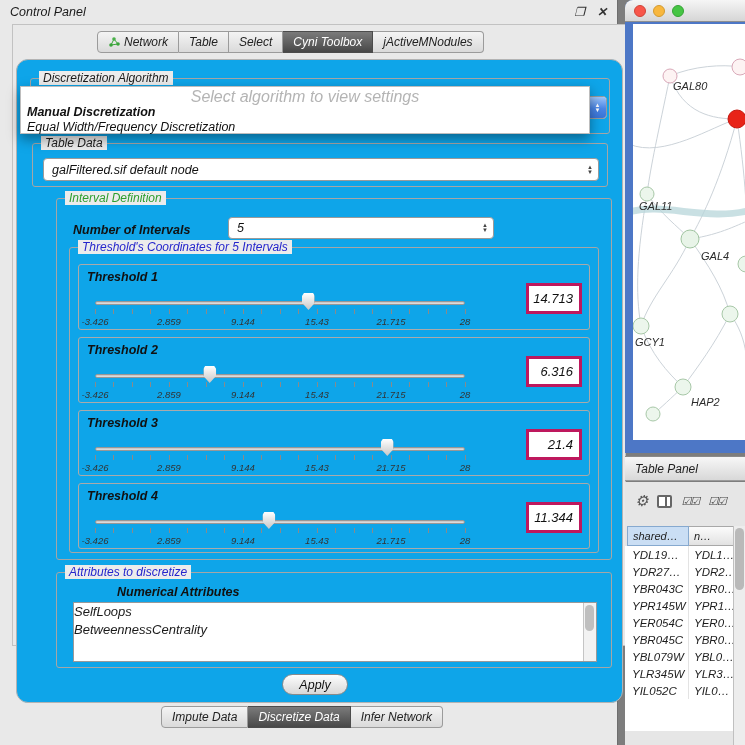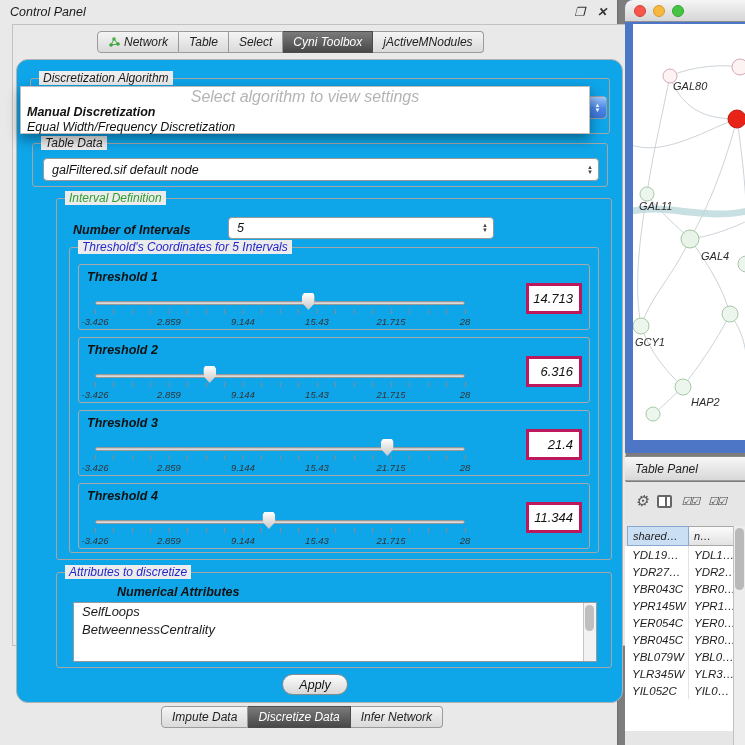--- a/index.html
+++ b/index.html
@@ -67,21 +67,21 @@
   .thumb{position:absolute;top:4px;width:13px;height:17px;transform:translateX(-50%);
          background:linear-gradient(#ffffff,#c6c6c6);
          clip-path:polygon(15% 0,85% 0,100% 18%,100% 58%,50% 100%,0 58%,0 18%);
          filter:drop-shadow(0 0 1px rgba(0,0,0,.55));}
   .thr-value{position:absolute;left:399px;top:18px;width:56px;height:31px;background:#fff;border:3px solid #be185d;
              font-size:13px;color:#111;display:flex;align-items:center;justify-content:flex-end;padding-right:6px;margin-left:48px;}
 
   .g-attrs{left:39px;top:512px;width:556px;height:96px;}
   .attrs-heading{position:absolute;left:16px;top:12px;font-size:12.5px;font-weight:bold;color:#111;padding-left:44px;}
   .attr-listbox{position:absolute;left:16px;top:29px;width:524px;height:60px;background:#fff;border:1px solid #999;overflow:hidden;}
-  .attr-item{font-size:13px;line-height:18px;padding-left:0;color:#1a1a1a;white-space:nowrap;margin-left:8px;}
+  .attr-item{font-size:13px;line-height:18px;padding-left:0;color:#1a1a1a;white-space:nowrap;}
   .attr-scroll{position:absolute;right:0;top:0;bottom:0;width:13px;background:#f2f2f2;border-left:1px solid #c5c5c5;}
   .attr-scroll .sthumb{position:absolute;left:1px;top:2px;width:9px;height:26px;background:#bfbfbf;border-radius:5px;}
 
   .apply-btn{position:absolute;left:265px;top:614px;width:66px;height:21px;border:1px solid #8a8a8a;border-radius:11px;
              background:linear-gradient(#fdfdfd,#d8d8d8);font-size:12.5px;color:#111;font-family:"Liberation Sans",sans-serif;
              display:flex;align-items:center;justify-content:center;}
 
   
   .net-win{position:absolute;left:625px;top:0;width:120px;height:453px;background:#4d77c6;border-radius:8px 0 0 0;overflow:hidden;}
   .net-title{height:22px;background:linear-gradient(#f5f5f5,#d6d6d6);border-bottom:1px solid #8f8f8f;

